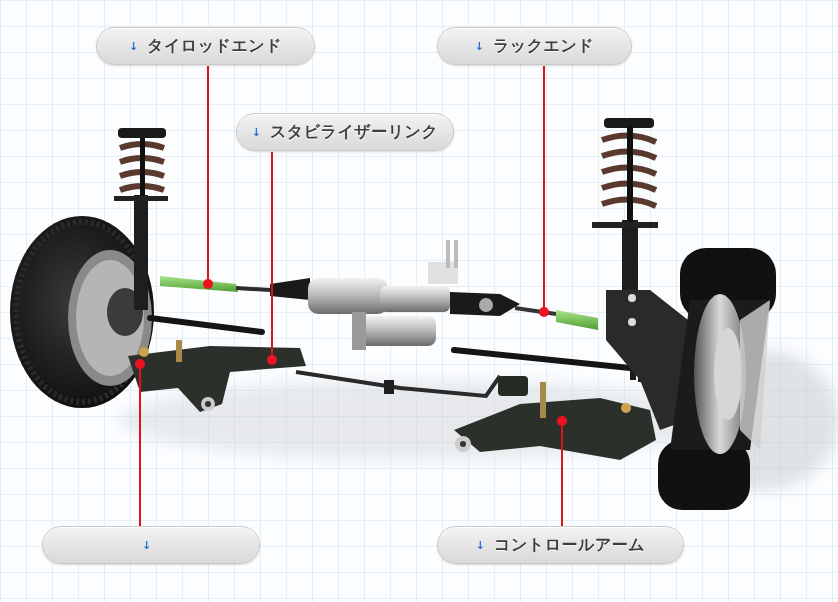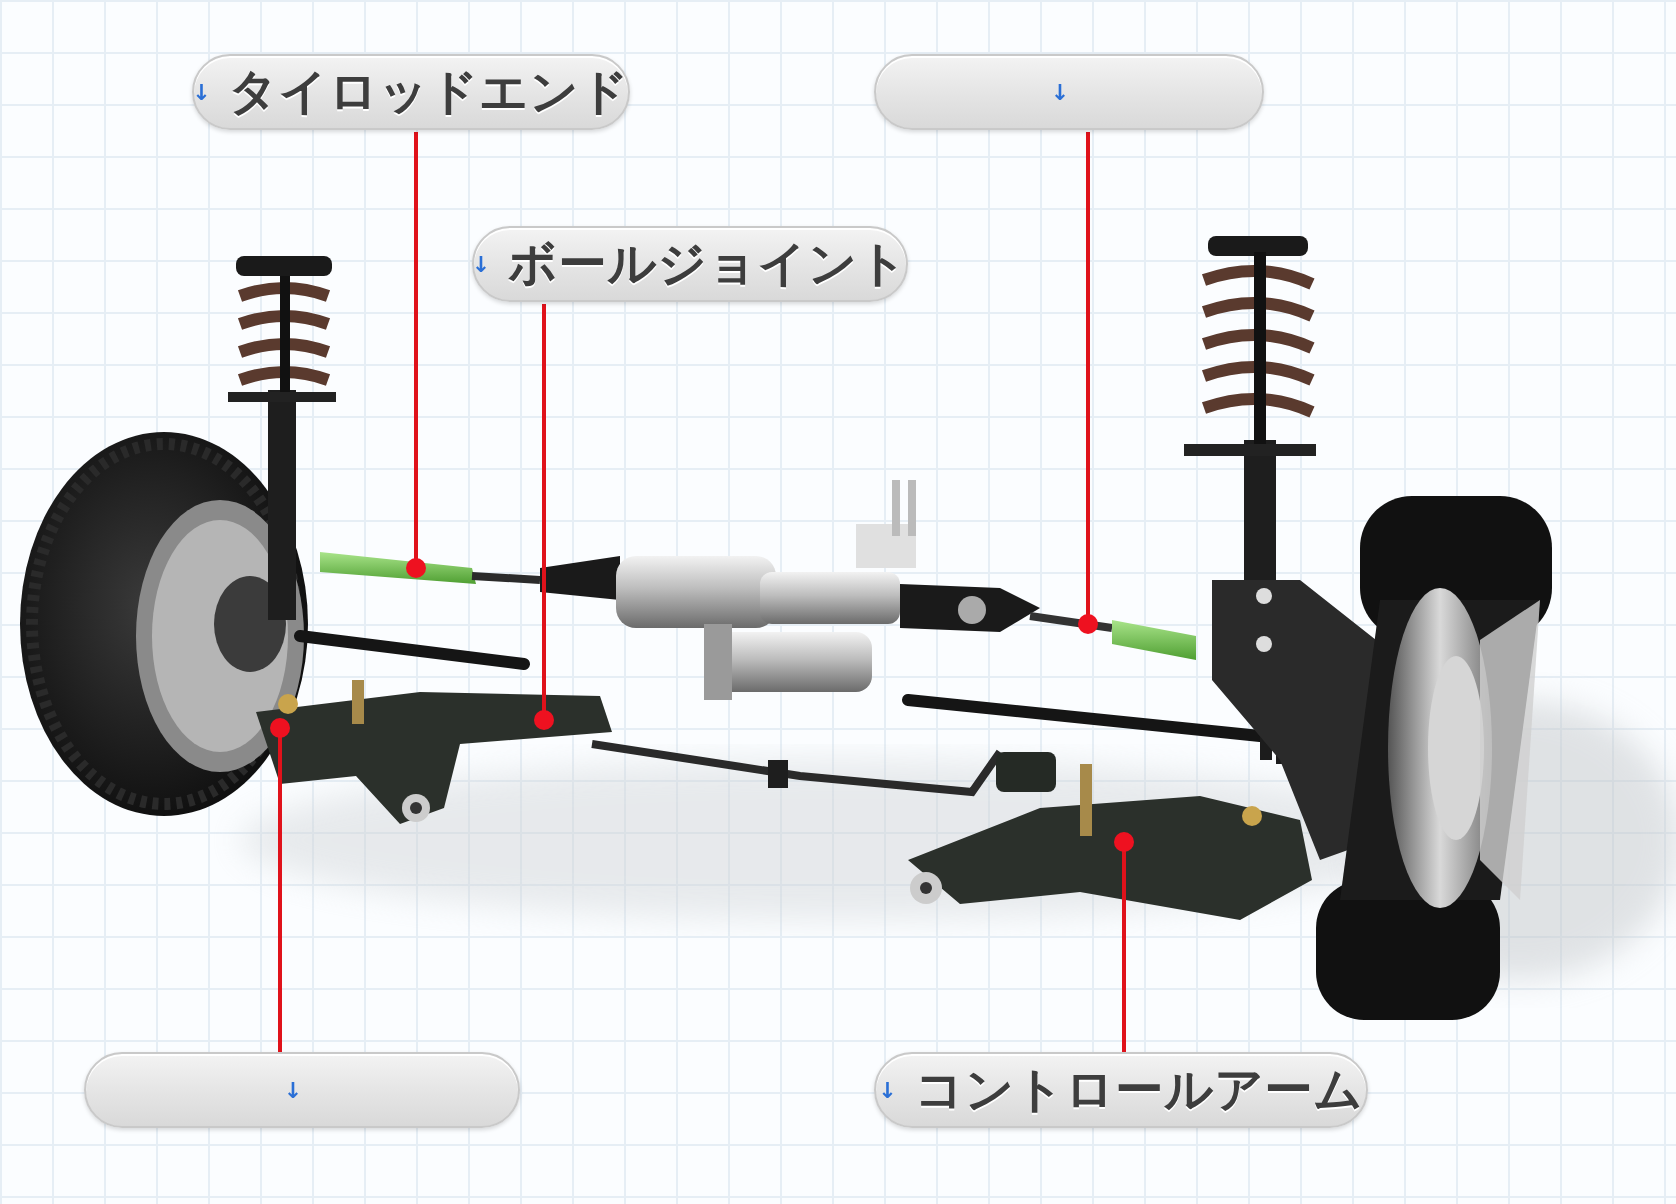--- a/index.html
+++ b/index.html
@@ -20,21 +20,21 @@
     border: 1px solid #c9c9c9; border-radius: 20px;
     background: linear-gradient(to bottom, #f3f3f3 0%, #e4e4e4 55%, #d9d9d9 100%);
     box-shadow: 0 1px 2px rgba(0,0,0,0.15), inset 0 1px 0 #ffffff;
     display: flex; align-items: center; justify-content: center;
     cursor: pointer; white-space: nowrap;
   }
   .pill .arrow {
     color: #2a6fd6; font-size: 11px; font-weight: bold; margin-right: 9px;
   }
   .pill .label {
-    color: #3d3d3d; font-size: 24px; font-weight: bold; letter-spacing: 0.5px;
+    color: #3d3d3d; font-size: 16px; font-weight: bold; letter-spacing: 0.5px;
     text-shadow: 0 1px 0 #ffffff;
   }
   .leader { position: absolute; width: 2px; background: #e0121b; }
   .dot {
     position: absolute; width: 10px; height: 10px; border-radius: 50%;
     background: #ee1120; margin-left: -5px; margin-top: -5px;
   }
 </style>
 </head>
 <body>
@@ -172,25 +172,26 @@
   <div class="dot" style="left:140px; top:364px;"></div>
   <div class="dot" style="left:562px; top:421px;"></div>
 
   <div class="pill" style="left:96px; top:27px; width:219px;">
     <span class="arrow">↓</span>
     <span class="label">タイロッドエンド</span>
   </div>
 
   <div class="pill" style="left:437px; top:27px; width:195px;">
     <span class="arrow">↓</span>
+    <span class="label">ラックエンド</span>
   </div>
 
   <div class="pill" style="left:236px; top:113px; width:218px;">
     <span class="arrow">↓</span>
-    <span class="label">ボールジョイント</span>
+    <span class="label">スタビライザーリンク</span>
   </div>
 
   <div class="pill" style="left:42px; top:526px; width:218px;">
     <span class="arrow">↓</span>
   </div>
 
   <div class="pill" style="left:437px; top:526px; width:247px;">
     <span class="arrow">↓</span>
     <span class="label">コントロールアーム</span>
   </div>

